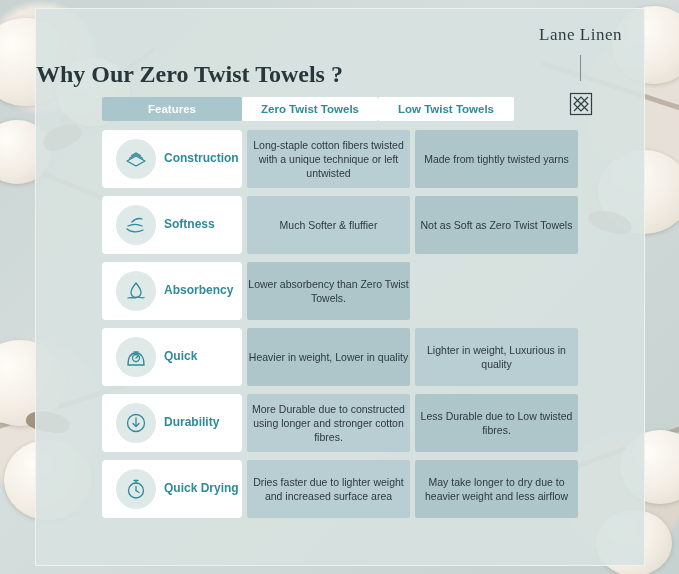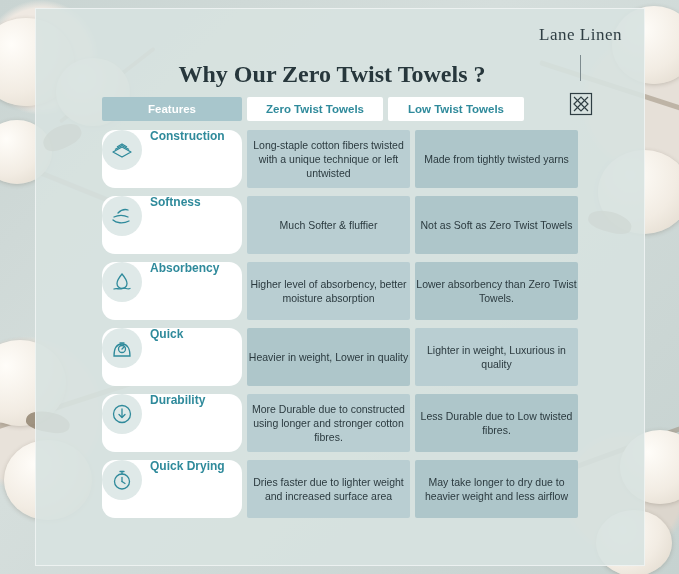--- a/index.html
+++ b/index.html
@@ -65,35 +65,33 @@
   }
   .brand-sep {
     width: 1px; height: 26px;
     background: #7d8b8f;
   }
   .brand-mark { width: 26px; height: 26px; }
   h1.title {
     position: absolute;
     top: 52px; left: 0; right: 16px;
     margin: 0;
-    text-align: center;
     font-family: "Liberation Serif", serif;
     font-size: 24px;
     font-weight: bold;
     color: #27373c;
   }
   
   .table {
     position: absolute;
     left: 66px; top: 88px;
     width: 480px;
   }
   .head-row {
     display: flex;
-    gap: 5px;
     margin-bottom: 9px;
   }
   .head-cell {
     height: 24px;
     background: #ffffff;
     color: #2f8a9b;
     font-size: 11.5px;
     font-weight: bold;
     display: flex; align-items: center; justify-content: center;
     border-radius: 2px;
@@ -101,25 +99,25 @@
   .head-features { width: 140px; background: #a8c6cc; color: #ffffff; }
   .head-col { width: 136px; }
   .row {
     display: flex;
     gap: 5px;
     margin-bottom: 8px;
     align-items: stretch;
   }
   .feature {
     width: 140px;
-    display: flex; align-items: flex-start;
+    display: flex; align-items: center;
     gap: 8px;
     background: #ffffff;
-    border-radius: 13px;
-    padding-left: 0;
+    border-radius: 4px;
+    padding-left: 14px;
   }
   .icon-wrap {
     flex: 0 0 auto;
     width: 40px; height: 40px;
     border-radius: 50%;
     background: #dfe9e8;
     display: flex; align-items: center; justify-content: center;
   }
   .icon-wrap svg { display: block; }
   .feature-label {
@@ -227,21 +225,20 @@
       <div class="row">
         <div class="feature">
           <span class="icon-wrap">
             <svg viewBox="0 0 24 24" width="24" height="24" fill="none" stroke="#2f8a9b" stroke-width="1.3" stroke-linecap="round">
               <path d="M12 4 C12 4 7 10 7 13.5 A5 5 0 0 0 17 13.5 C17 10 12 4 12 4 Z"></path>
               <path d="M4 19 C7 17.5 9 20 12 18.5 C15 17 17 20 20 18.5"></path>
             </svg>
           </span>
           <span class="feature-label">Absorbency</span>
         </div>
-        <div class="cell">Higher level of absorbency, better moisture absorption</div>
         <div class="cell alt">Lower absorbency than Zero Twist Towels.</div>
       </div>
 
       <div class="row">
         <div class="feature">
           <span class="icon-wrap">
             <svg viewBox="0 0 24 24" width="24" height="24" fill="none" stroke="#2f8a9b" stroke-width="1.3" stroke-linecap="round">
               <path d="M4 20 L20 20 C20 12 17 8 12 8 C7 8 4 12 4 20 Z"></path>
               <circle cx="12" cy="13" r="3.5"></circle>
               <path d="M12 13 L14 11"></path>

